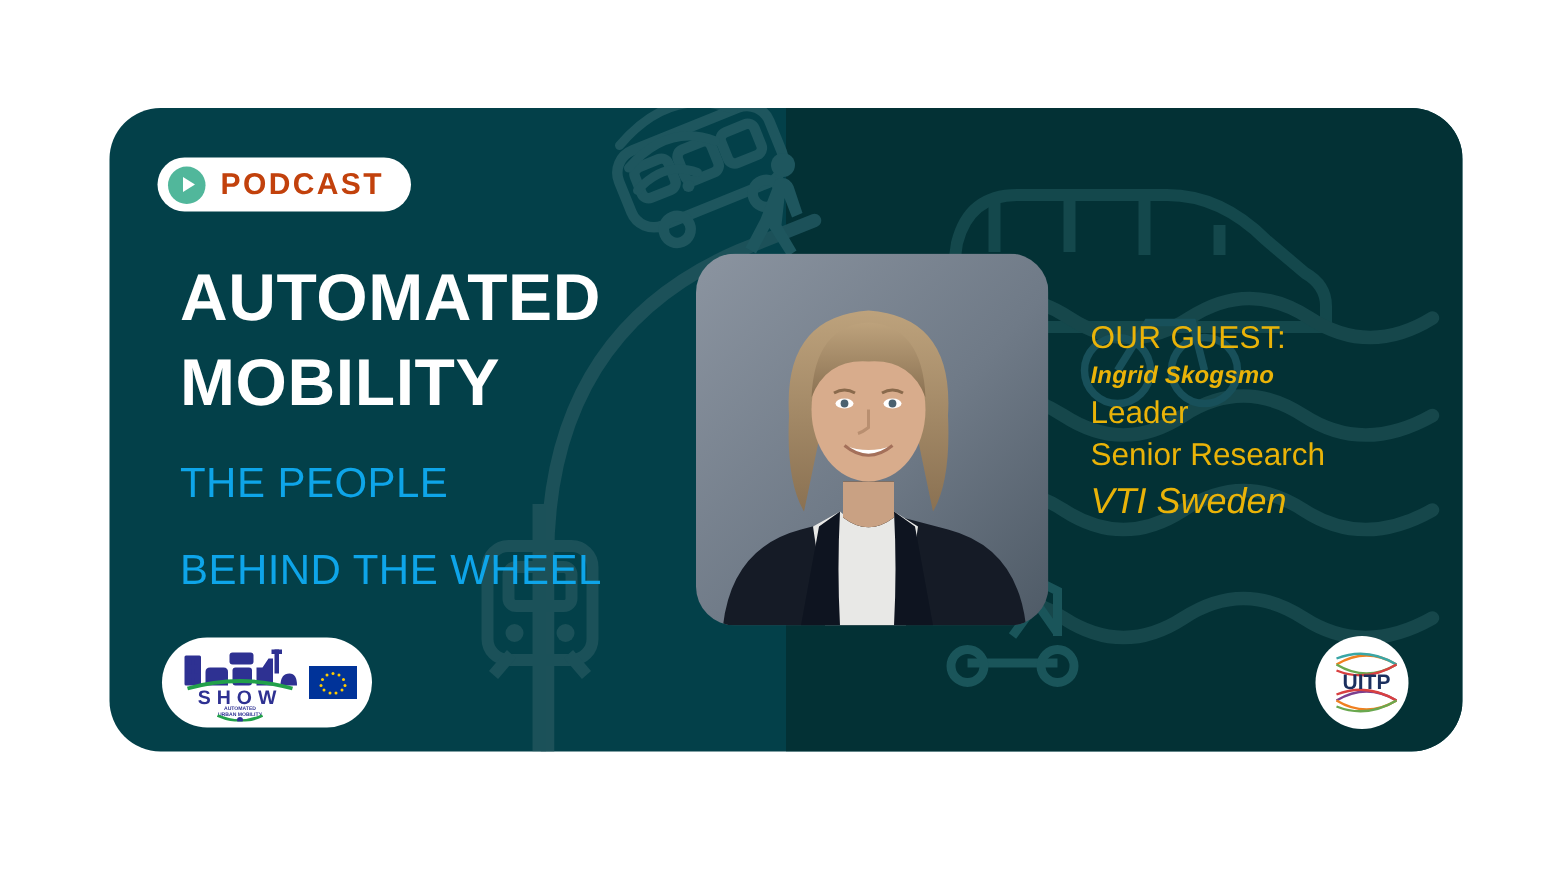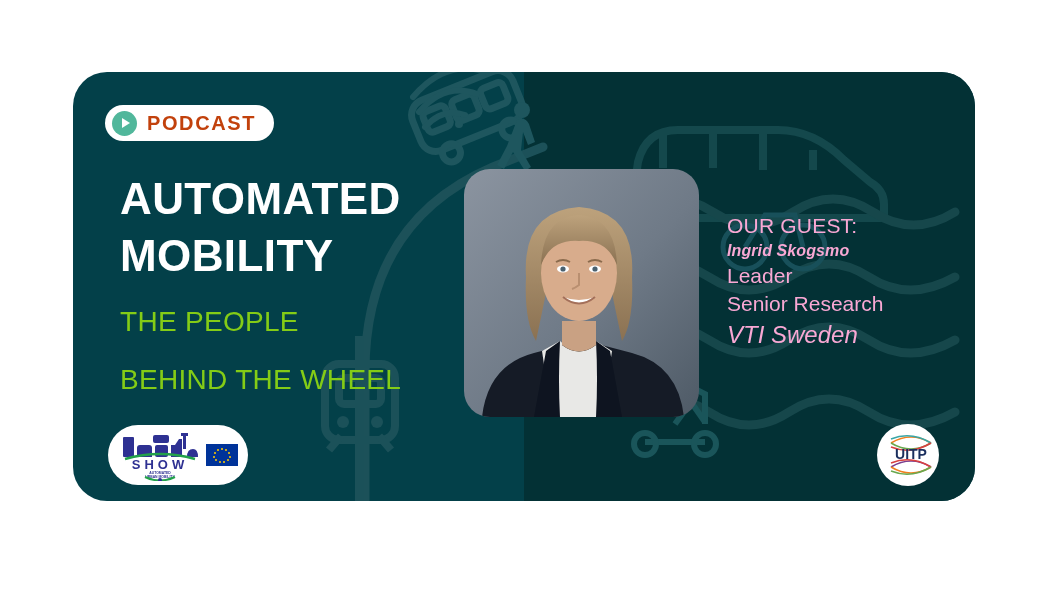--- a/index.html
+++ b/index.html
@@ -89,21 +89,21 @@
   }
   .title-main {
     color: #ffffff;
     font-size: 44px;
     font-weight: bold;
     line-height: 1.30;
     letter-spacing: 0.4px;
     margin: 0;
   }
   .title-sub {
-    color: #84cc16;
+    color: #0ea5e9;
     font-size: 28px;
     font-weight: 400;
     line-height: 1.45;
     letter-spacing: 0.3px;
     margin: 18px 0 0 0;
   }
 
   
   .portrait {
     position: absolute;
@@ -115,21 +115,21 @@
     overflow: hidden;
   }
   .portrait svg { display: block; width: 100%; height: 100%; }
 
   
   .guest-block {
     position: absolute;
     left: 654px;
     top: 140px;
     width: 225px;
-    color: #f9a8d4;
+    color: #eab308;
   }
   .guest-label {
     font-size: 21px;
     font-weight: 400;
     line-height: 1.32;
     letter-spacing: 0.2px;
   }
   .guest-name {
     font-size: 16px;
     font-weight: bold;

